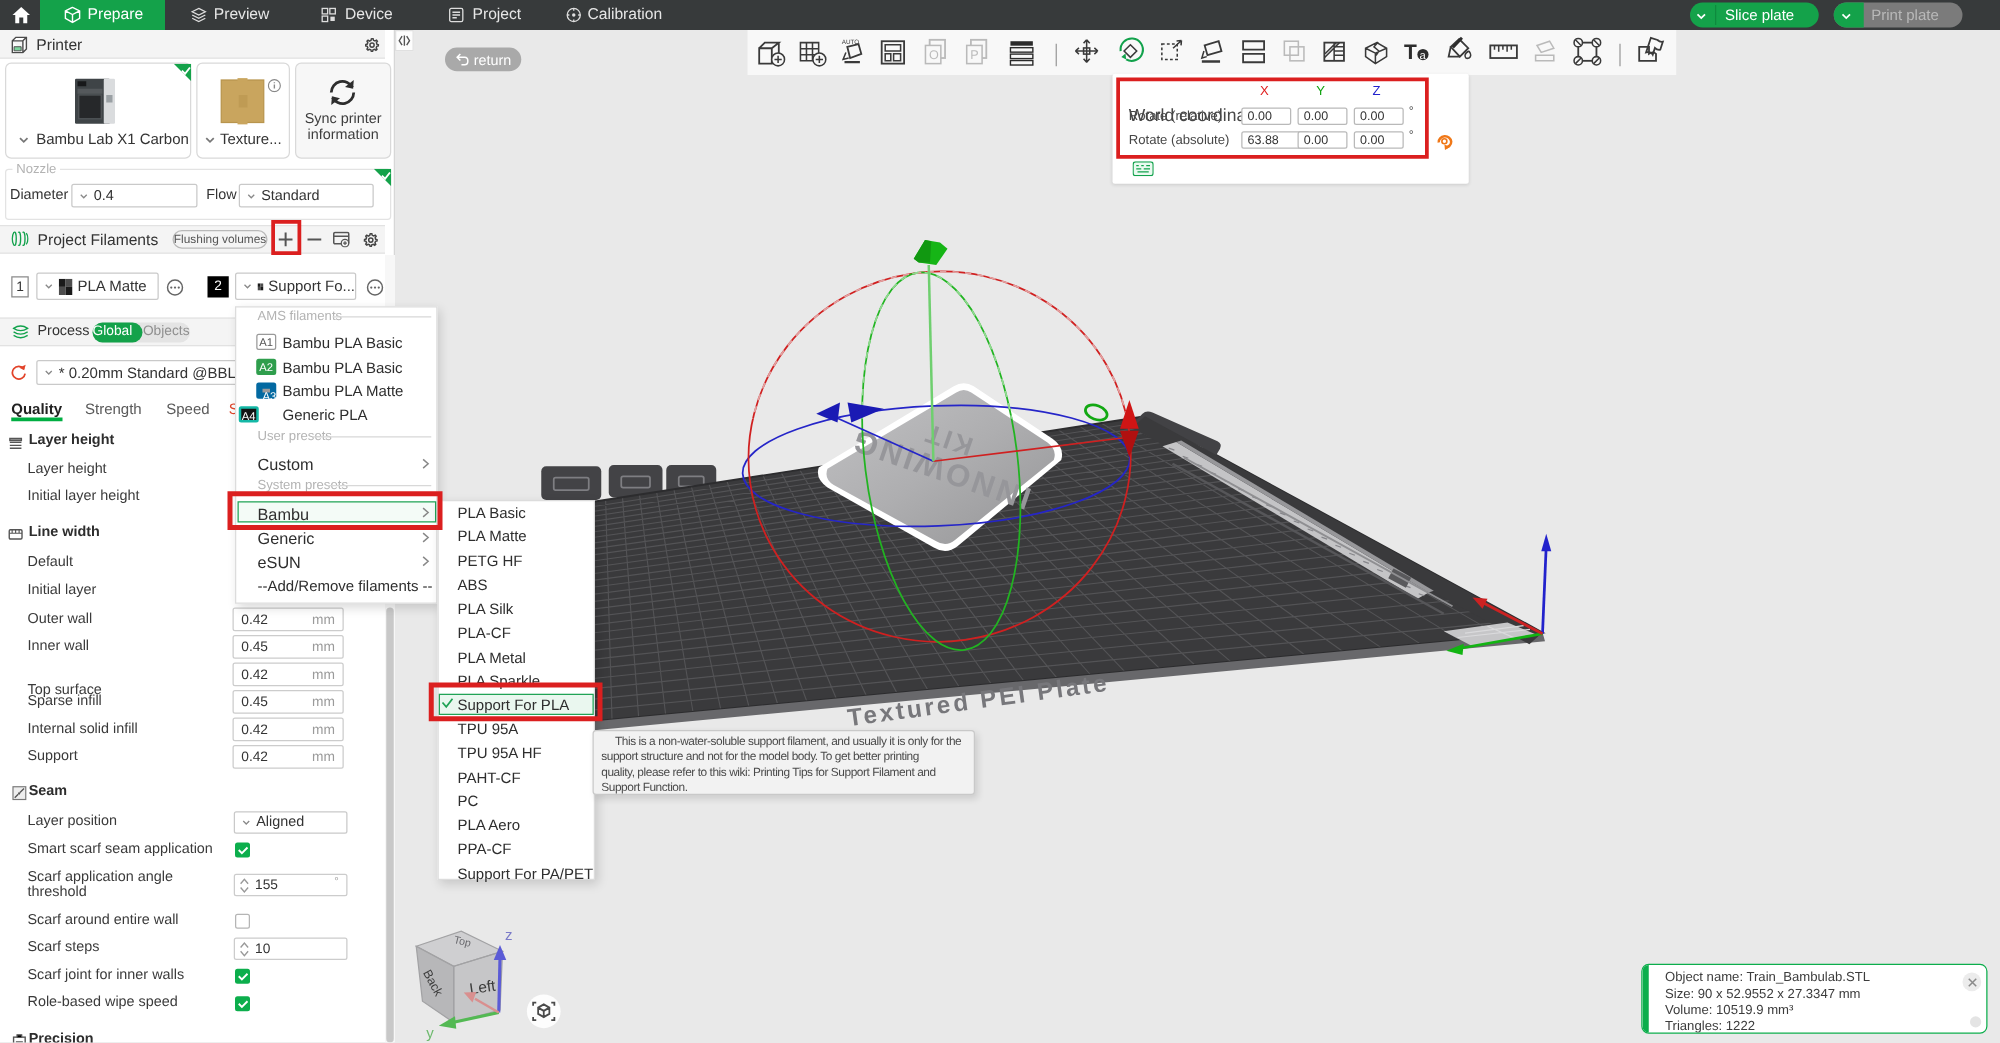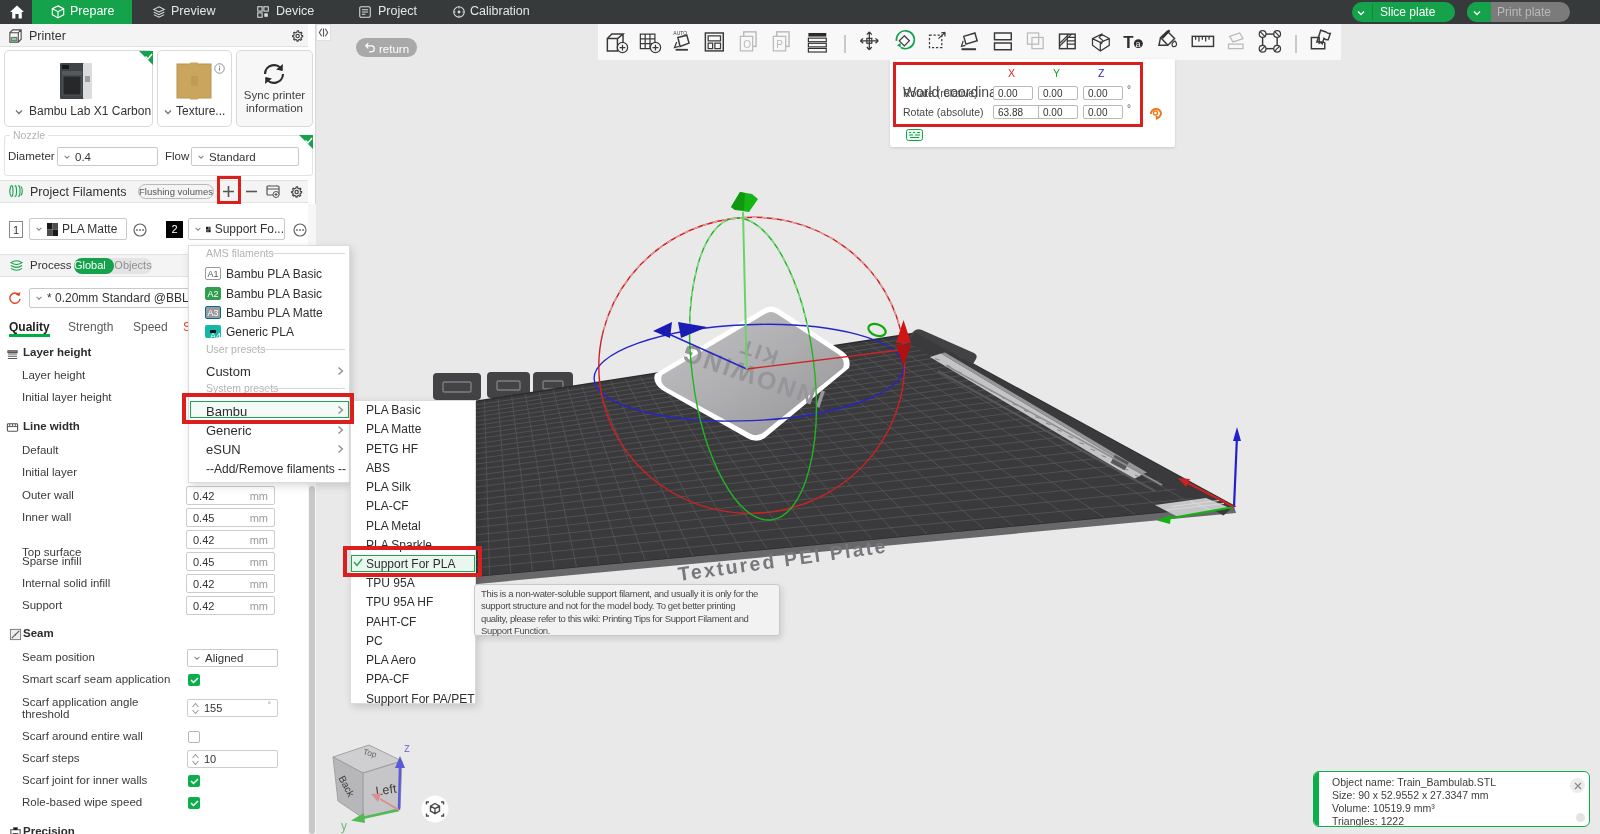--- a/index.html
+++ b/index.html
@@ -402,21 +402,21 @@
         <path d="M2 3.5 L5 6.5 L8 3.5" stroke="#888" stroke-width="1.3" fill="none"></path>
       </svg>Standard</div>
     <div class="abs" style="left:0;top:180px;width:308px;height:23px;background:#f4f4f4;border-top:1px solid #e2e2e2;border-bottom:1px solid #e2e2e2"></div>
     <svg class="abs" style="left:9px;top:184px" width="14" height="14" viewBox="0 0 14 14">
       <path d="M2 2 Q4 0.5 4 7 Q4 13.5 2 12 Q0.8 10 0.8 7 Q0.8 4 2 2 Z" fill="none" stroke="#12a24c" stroke-width="1.1"></path>
       <path d="M5.5 2 Q7.5 0.5 7.5 7 Q7.5 13.5 5.5 12" fill="none" stroke="#12a24c" stroke-width="1.1"></path>
       <path d="M9 2 Q11 0.5 11 7 Q11 13.5 9 12" fill="none" stroke="#12a24c" stroke-width="1.1"></path>
       <path d="M12 2.5 Q13.3 4 13.3 7 Q13.3 10 12 11.5" fill="none" stroke="#12a24c" stroke-width="1.1"></path>
     </svg>
     <div class="abs" style="left:30px;top:185px;font-size:12.5px;color:#333;white-space:nowrap">Project Filaments</div>
-    <div class="abs" style="left:138px;top:184px;width:76px;height:15px;border:1px solid #b9b9b9;border-radius:8px;font-size:9.5px;color:#555;text-align:center;line-height:14px;white-space:nowrap">Flushing volumes</div>
+    <div class="abs" style="left:138px;top:184px;width:76px;height:15px;border:1px solid #b9b9b9;border-radius:8px;font-size:9.5px;color:#555;text-align:right;line-height:14px;white-space:nowrap">Flushing volumes</div>
     <svg class="abs" style="left:222px;top:185px" width="13" height="13" viewBox="0 0 13 13">
       <path d="M6.5 1 v11 M1 6.5 h11" stroke="#555" stroke-width="1.6"></path>
     </svg>
     <svg class="abs" style="left:245px;top:185px" width="13" height="13" viewBox="0 0 13 13">
       <path d="M1 6.5 h11" stroke="#555" stroke-width="1.6"></path>
     </svg>
     <svg class="abs" style="left:266px;top:185px" width="14" height="13" viewBox="0 0 14 13">
       <rect x="1" y="1" width="12" height="9" rx="1" fill="none" stroke="#555" stroke-width="1.2"></rect>
       <path d="M1 4 h12 M3.5 1 v-0.5 M10.5 1 v-0.5" stroke="#555" stroke-width="1.2"></path>
       <circle cx="10" cy="9.5" r="3" fill="#f4f4f4" stroke="#555" stroke-width="1"></circle>
@@ -502,21 +502,21 @@
     <div class="slabel" style="left:22px;top:577px">Internal solid infill</div>
     <div class="vbox" style="left:186px;top:574px">0.42<span class="unit">mm</span></div>
     <div class="slabel" style="left:22px;top:599px">Support</div>
     <div class="vbox" style="left:186px;top:596px">0.42<span class="unit">mm</span></div>
     <svg class="abs" style="left:9px;top:628px" width="13" height="13" viewBox="0 0 14 14">
       <rect x="1.5" y="1.5" width="11" height="11" fill="#eee" stroke="#777" stroke-width="1"></rect>
       <path d="M3 11 L6 8 M7.5 6.5 L11 3" stroke="#555" stroke-width="1.2"></path>
       <circle cx="6.8" cy="7.3" r="1" fill="#555"></circle>
     </svg>
     <div class="shead" style="left:23px;top:627px">Seam</div>
-    <div class="slabel" style="left:22px;top:651px">Seam position</div>
+    <div class="slabel" style="left:22px;top:651px">Layer position</div>
     <div class="combo" style="left:187px;top:649px;width:91px;height:18px"><svg class="chev" viewBox="0 0 10 10">
         <path d="M2 3.5 L5 6.5 L8 3.5" stroke="#888" stroke-width="1.3" fill="none"></path>
       </svg>Aligned</div>
     <div class="slabel" style="left:22px;top:673px">Smart scarf seam application</div>
     <div class="cb cbon" style="left:188px;top:674px"></div>
     <svg class="abs" style="left:190px;top:677px" width="9" height="7" viewBox="0 0 9 7">
       <path d="M1 3 L3.5 5.5 L8 1" stroke="#fff" stroke-width="1.5" fill="none"></path>
     </svg>
     <div class="slabel" style="left:22px;top:696px">Scarf application angle</div>
     <div class="slabel" style="left:22px;top:708px">threshold</div>
@@ -548,23 +548,23 @@
     <div class="abs" style="left:309px;top:486px;width:6px;height:348px;background:#c8c8c8;border-radius:3px"></div>
   </div>
 <div class="abs" style="left:0;top:0;z-index:50">
     <div class="abs" style="left:188px;top:245px;width:162px;height:238px;background:#fff;border:1px solid #dcdcdc;box-shadow:2px 3px 8px rgba(0,0,0,0.15)"></div>
     <div class="mlabel" style="left:206px;top:247px">AMS filaments</div>
     <div class="abs" style="left:266px;top:253px;width:79px;height:1px;background:#d8d8d8"></div>
     <div class="abs" style="left:205px;top:267px;width:16px;height:13px;background:#fff;border:1px solid #999;border-radius:2px;font-size:9px;color:#555;text-align:center;line-height:12px">A1</div>
     <div class="mitem" style="left:226px;top:267px">Bambu PLA Basic</div>
     <div class="abs" style="left:205px;top:286.5px;width:16px;height:13px;background:#2f9e4d;border:1px solid #2f9e4d;border-radius:2px;font-size:9px;color:#fff;text-align:center;line-height:12px">A2</div>
     <div class="mitem" style="left:226px;top:286.5px">Bambu PLA Basic</div>
-    <div class="abs" style="left:205px;top:306px;width:16px;height:13px;background:#9b9b9b;border:1px solid #0369a1;border-radius:2px;font-size:9px;color:#fff;text-align:center;line-height:12px">A3</div>
+    <div class="abs" style="left:205px;top:306px;width:16px;height:13px;background:#9b9b9b;border:5px solid #0369a1;border-radius:2px;font-size:9px;color:#fff;text-align:center;line-height:12px">A3</div>
     <div class="mitem" style="left:226px;top:306px">Bambu PLA Matte</div>
-    <div class="abs" style="left:205px;top:325px;width:16px;height:13px;background:#141414;border:5px solid #14b8a6;border-radius:2px;font-size:9px;color:#fff;text-align:center;line-height:12px">A4</div>
+    <div class="abs" style="left:191px;top:325px;width:16px;height:13px;background:#141414;border:2px solid #14b8a6;border-radius:2px;font-size:9px;color:#fff;text-align:center;line-height:12px">A4</div>
     <div class="mitem" style="left:226px;top:325px">Generic PLA</div>
     <div class="mlabel" style="left:206px;top:343px">User presets</div>
     <div class="abs" style="left:250px;top:349px;width:95px;height:1px;background:#d8d8d8"></div>
     <div class="mitem" style="left:206px;top:364px;font-size:13px">Custom</div>
     <svg class="abs" style="left:337px;top:366px" width="7" height="10" viewBox="0 0 7 10">
       <path d="M1.5 1.5 L5.5 5 L1.5 8.5" stroke="#888" stroke-width="1.2" fill="none"></path>
     </svg>
     <div class="mlabel" style="left:206px;top:382px">System presets</div>
     <div class="abs" style="left:262px;top:388px;width:83px;height:1px;background:#d8d8d8"></div>
     <div class="abs" style="left:189.5px;top:401px;width:159px;height:17px;background:#f4fbf7;border:1px solid #21a356"></div>
@@ -596,19 +596,19 @@
     </svg>
     <div class="mitem" style="left:366px;top:557.0px">Support For PLA</div>
     <div class="mitem" style="left:366px;top:576.2px">TPU 95A</div>
     <div class="mitem" style="left:366px;top:595.4px">TPU 95A HF</div>
     <div class="mitem" style="left:366px;top:614.6px">PAHT-CF</div>
     <div class="mitem" style="left:366px;top:633.8px">PC</div>
     <div class="mitem" style="left:366px;top:653.1px">PLA Aero</div>
     <div class="mitem" style="left:366px;top:672.3px">PPA-CF</div>
     <div class="mitem" style="left:366px;top:691.5px">Support For PA/PET</div>
     <div class="abs" style="left:474px;top:584px;width:306px;height:52px;background:#f2f2f2;border:1px solid #c9c9c9;border-radius:3px;box-shadow:2px 3px 6px rgba(0,0,0,0.12)"></div>
-    <div class="abs" style="left:481px;top:587.5px;font-size:9.5px;letter-spacing:-0.35px;color:#4a4a4a;white-space:nowrap">This is a non-water-soluble support filament, and usually it is only for the</div>
+    <div class="abs" style="left:492px;top:587.5px;font-size:9.5px;letter-spacing:-0.35px;color:#4a4a4a;white-space:nowrap">This is a non-water-soluble support filament, and usually it is only for the</div>
     <div class="abs" style="left:481px;top:600.1px;font-size:9.5px;letter-spacing:-0.35px;color:#4a4a4a;white-space:nowrap">support structure and not for the model body. To get better printing</div>
     <div class="abs" style="left:481px;top:612.7px;font-size:9.5px;letter-spacing:-0.35px;color:#4a4a4a;white-space:nowrap">quality, please refer to this wiki: Printing Tips for Support Filament and</div>
     <div class="abs" style="left:481px;top:625.3px;font-size:9.5px;letter-spacing:-0.35px;color:#4a4a4a;white-space:nowrap">Support Function.</div>
   </div>
 <div class="redbox" style="left:217px;top:176px;width:24px;height:28px;border-width:3px;z-index:65"></div>
 <div class="redbox" style="left:182px;top:393px;width:172px;height:31px;border-width:4px;z-index:65"></div>
 <div class="redbox" style="left:343px;top:546px;width:139px;height:31px;border-width:4px;z-index:65"></div>
 </body></html>

